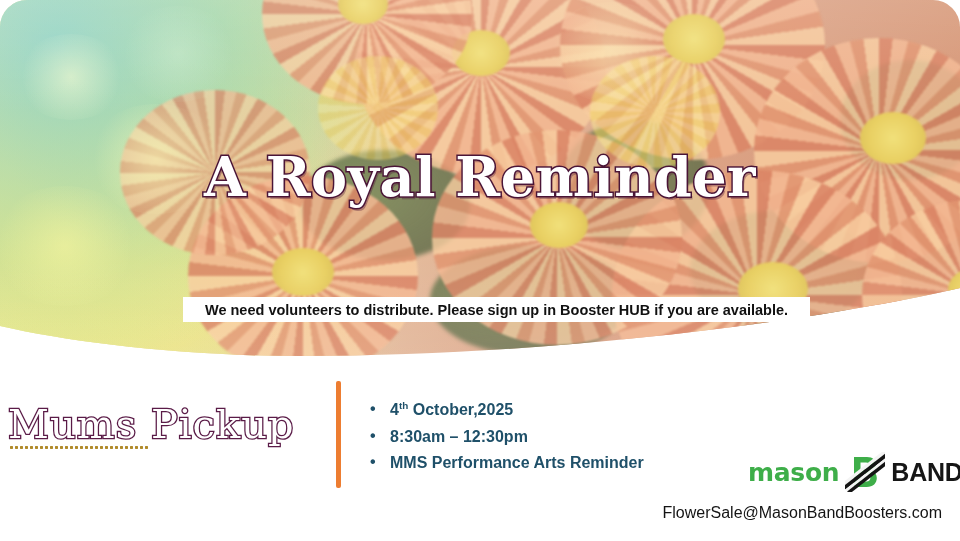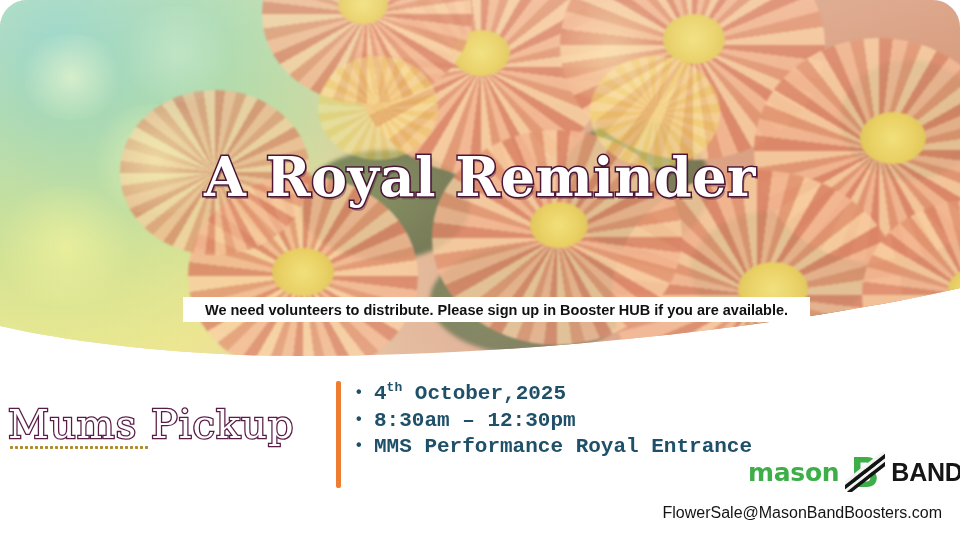--- a/index.html
+++ b/index.html
@@ -159,26 +159,26 @@
     height: 107px;
     background: #ed7d31;
     border-radius: 2px;
   }
 
   .details {
     position: absolute;
     left: 352px;
     top: 381px;
     width: 430px;
-    margin: 0;
+    margin: 16px;
     padding: 0;
     list-style: none;
-    font-family: Liberation Mono, monospace;
-    font-weight: bold;
-    font-size: 21px;
+    font-family: Liberation Sans, sans-serif;
+    font-weight: bold;
+    font-size: 16px;
     line-height: 26.5px;
     color: #1f5069;
   }
   .details li {
     position: relative;
     padding-left: 22px;
     white-space: nowrap;
   }
   .details li::before {
     content: "\2022";
@@ -305,21 +305,21 @@
 
   <div class="accent-bar"></div>
   <ul class="details">
     <li>
       <span>4</span><span class="sup">th</span><span> October,2025</span>
     </li>
     <li>
       <span>8:30am – 12:30pm</span>
     </li>
     <li>
-      <span>MMS Performance Royal Entrance</span>
+      <span>MMS Performance Arts Reminder</span>
     </li>
   </ul>
 
   <div class="logo">
     <span class="logo-mason">mason</span>
 
     <svg class="logo-mark" width="40" height="40" viewBox="0 0 40 40">
       <defs>
         <clipPath id="bclip">
           <path d="M9,5 L22,5 C28,5 31,8.5 31,13 C31,16 29.4,18.2 27,19.2

